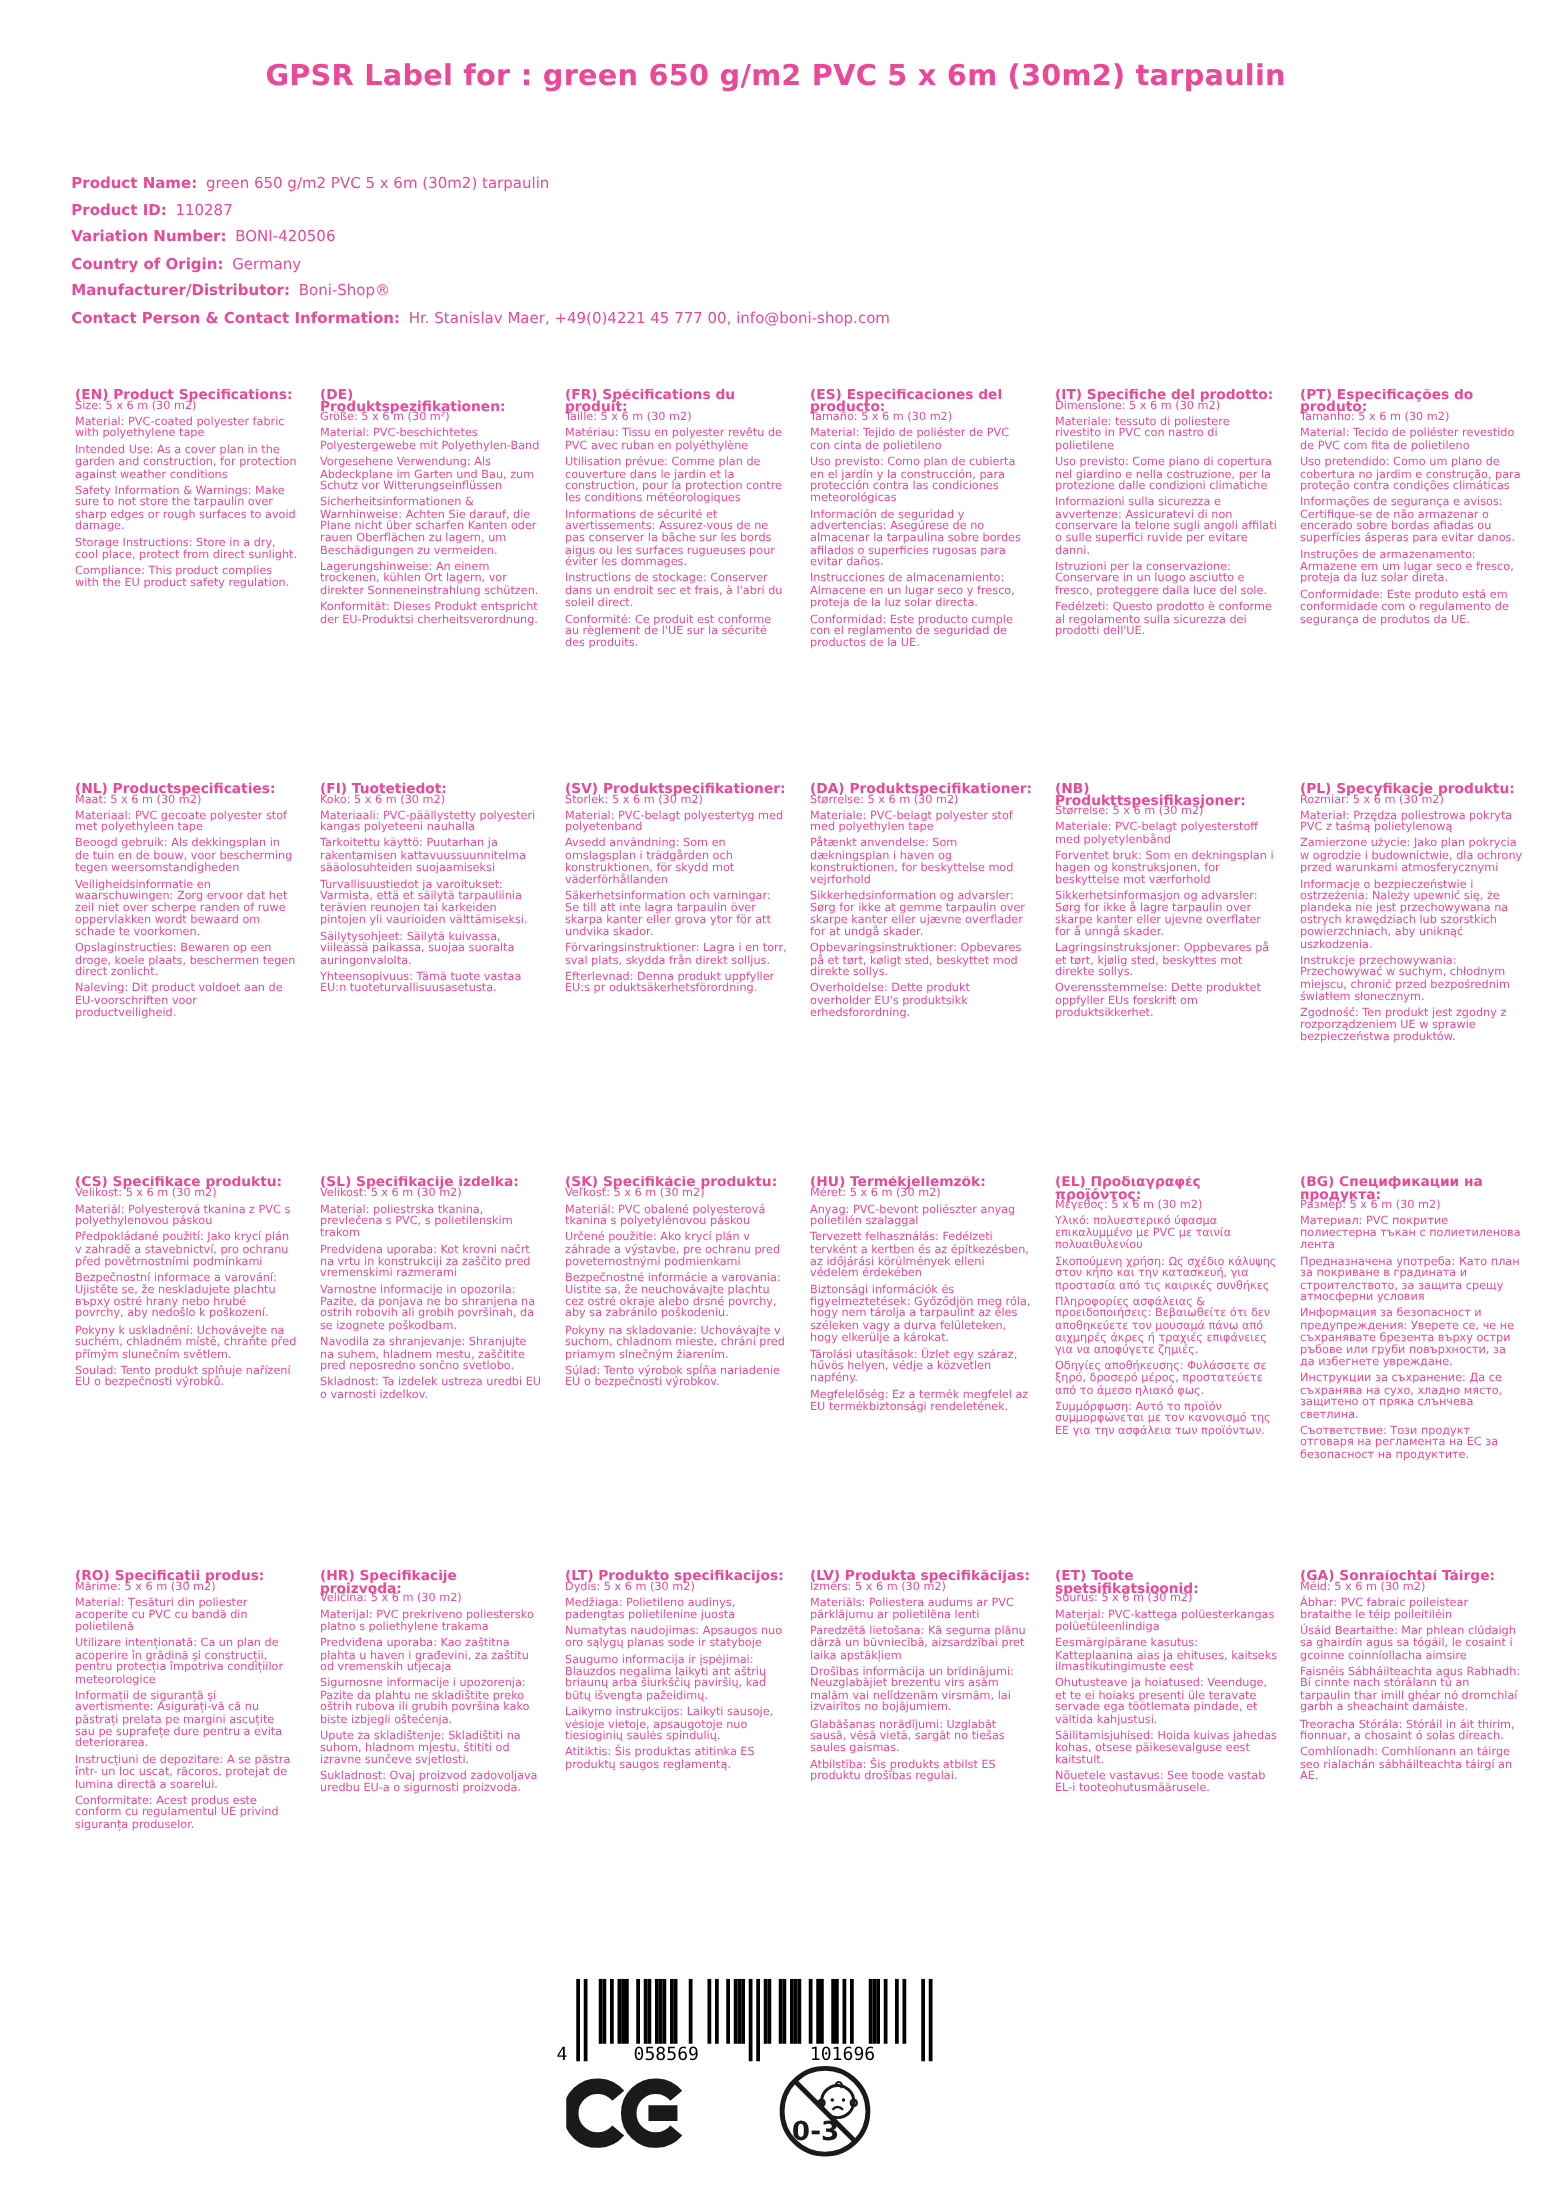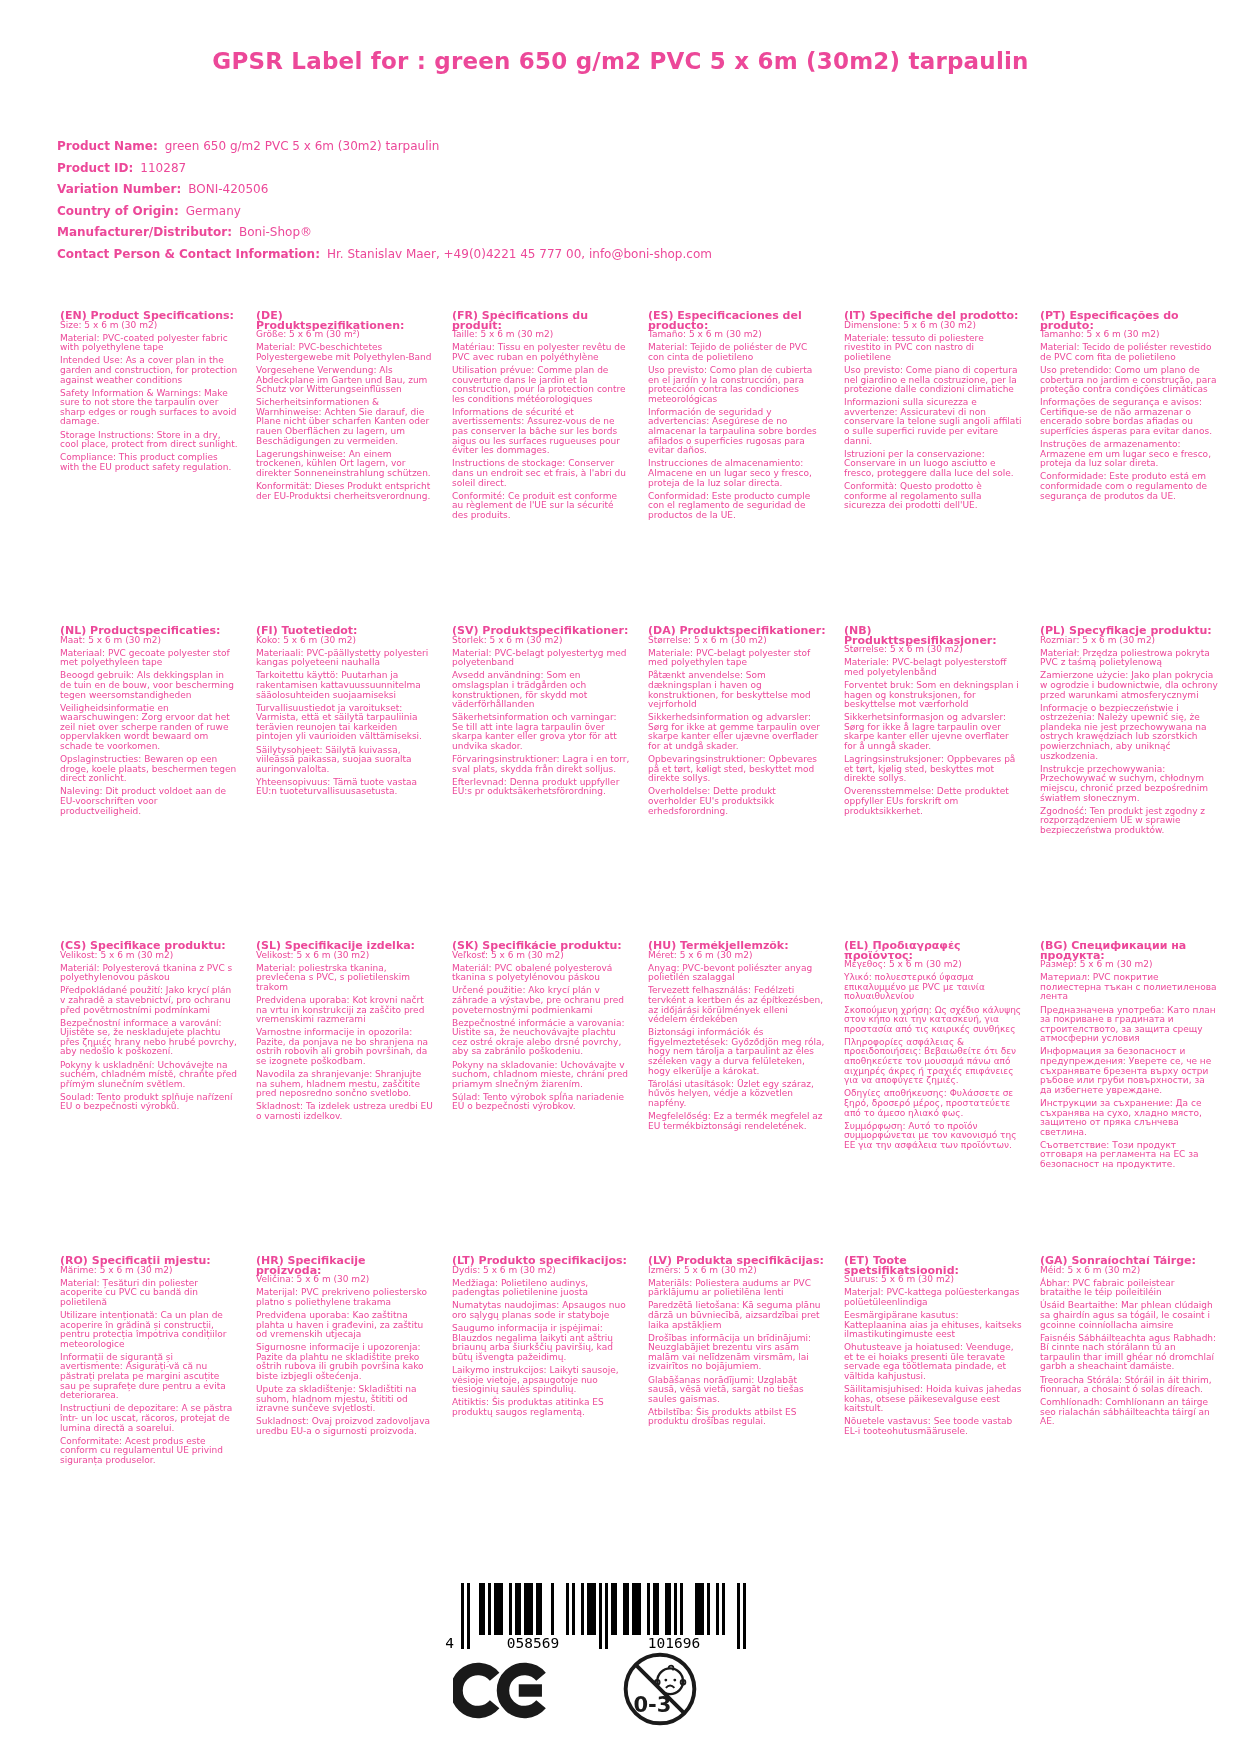--- a/index.html
+++ b/index.html
@@ -92,21 +92,21 @@
         <p class="lang-line">Instrucciones de almacenamiento: Almacene en un lugar seco y fresco, proteja de la luz solar directa.</p>
         <p class="lang-line">Conformidad: Este producto cumple con el reglamento de seguridad de productos de la UE.</p>
       </div>
       <div class="lang-block">
         <div class="lang-header">(IT) Specifiche del prodotto:</div>
         <p class="lang-line">Dimensione: 5 x 6 m (30 m2)</p>
         <p class="lang-line">Materiale: tessuto di poliestere rivestito in PVC con nastro di polietilene</p>
         <p class="lang-line">Uso previsto: Come piano di copertura nel giardino e nella costruzione, per la protezione dalle condizioni climatiche</p>
         <p class="lang-line">Informazioni sulla sicurezza e avvertenze: Assicuratevi di non conservare la telone sugli angoli affilati o sulle superfici ruvide per evitare danni.</p>
         <p class="lang-line">Istruzioni per la conservazione: Conservare in un luogo asciutto e fresco, proteggere dalla luce del sole.</p>
-        <p class="lang-line">Conformità: Questo prodotto è conforme al regolamento sulla sicurezza dei prodotti dell'UE.</p>
+        <p class="lang-line">Fedélzeti: Questo prodotto è conforme al regolamento sulla sicurezza dei prodotti dell'UE.</p>
       </div>
       <div class="lang-block">
         <div class="lang-header">(PT) Especificações do produto:</div>
         <p class="lang-line">Tamanho: 5 x 6 m (30 m2)</p>
         <p class="lang-line">Material: Tecido de poliéster revestido de PVC com fita de polietileno</p>
         <p class="lang-line">Uso pretendido: Como um plano de cobertura no jardim e construção, para proteção contra condições climáticas</p>
         <p class="lang-line">Informações de segurança e avisos: Certifique-se de não armazenar o encerado sobre bordas afiadas ou superfícies ásperas para evitar danos.</p>
         <p class="lang-line">Instruções de armazenamento: Armazene em um lugar seco e fresco, proteja da luz solar direta.</p>
         <p class="lang-line">Conformidade: Este produto está em conformidade com o regulamento de segurança de produtos da UE.</p>
       </div>
@@ -162,21 +162,21 @@
         <p class="lang-line">Zamierzone użycie: Jako plan pokrycia w ogrodzie i budownictwie, dla ochrony przed warunkami atmosferycznymi</p>
         <p class="lang-line">Informacje o bezpieczeństwie i ostrzeżenia: Należy upewnić się, że plandeka nie jest przechowywana na ostrych krawędziach lub szorstkich powierzchniach, aby uniknąć uszkodzenia.</p>
         <p class="lang-line">Instrukcje przechowywania: Przechowywać w suchym, chłodnym miejscu, chronić przed bezpośrednim światłem słonecznym.</p>
         <p class="lang-line">Zgodność: Ten produkt jest zgodny z rozporządzeniem UE w sprawie bezpieczeństwa produktów.</p>
       </div>
       <div class="lang-block">
         <div class="lang-header">(CS) Specifikace produktu:</div>
         <p class="lang-line">Velikost: 5 x 6 m (30 m2)</p>
         <p class="lang-line">Materiál: Polyesterová tkanina z PVC s polyethylenovou páskou</p>
         <p class="lang-line">Předpokládané použití: Jako krycí plán v zahradě a stavebnictví, pro ochranu před povětrnostními podmínkami</p>
-        <p class="lang-line">Bezpečnostní informace a varování: Ujistěte se, že neskladujete plachtu přes ζημιές hrany nebo hrubé povrchy, aby nedošlo k poškození.</p>
+        <p class="lang-line">Bezpečnostní informace a varování: Ujistěte se, že neskladujete plachtu върху ostré hrany nebo hrubé povrchy, aby nedošlo k poškození.</p>
         <p class="lang-line">Pokyny k uskladnění: Uchovávejte na suchém, chladném místě, chraňte před přímým slunečním světlem.</p>
         <p class="lang-line">Soulad: Tento produkt splňuje nařízení EU o bezpečnosti výrobků.</p>
       </div>
       <div class="lang-block">
         <div class="lang-header">(SL) Specifikacije izdelka:</div>
         <p class="lang-line">Velikost: 5 x 6 m (30 m2)</p>
         <p class="lang-line">Material: poliestrska tkanina, prevlečena s PVC, s polietilenskim trakom</p>
         <p class="lang-line">Predvidena uporaba: Kot krovni načrt na vrtu in konstrukciji za zaščito pred vremenskimi razmerami</p>
         <p class="lang-line">Varnostne informacije in opozorila: Pazite, da ponjava ne bo shranjena na ostrih robovih ali grobih površinah, da se izognete poškodbam.</p>
         <p class="lang-line">Navodila za shranjevanje: Shranjujte na suhem, hladnem mestu, zaščitite pred neposredno sončno svetlobo.</p>
@@ -212,21 +212,21 @@
       <div class="lang-block">
         <div class="lang-header">(BG) Спецификации на продукта:</div>
         <p class="lang-line">Размер: 5 x 6 m (30 m2)</p>
         <p class="lang-line">Материал: PVC покритие полиестерна тъкан с полиетиленова лента</p>
         <p class="lang-line">Предназначена употреба: Като план за покриване в градината и строителството, за защита срещу атмосферни условия</p>
         <p class="lang-line">Информация за безопасност и предупреждения: Уверете се, че не съхранявате брезента върху остри ръбове или груби повърхности, за да избегнете увреждане.</p>
         <p class="lang-line">Инструкции за съхранение: Да се съхранява на сухо, хладно място, защитено от пряка слънчева светлина.</p>
         <p class="lang-line">Съответствие: Този продукт отговаря на регламента на ЕС за безопасност на продуктите.</p>
       </div>
       <div class="lang-block">
-        <div class="lang-header">(RO) Specificații mjestu:</div>
+        <div class="lang-header">(RO) Specificații produs:</div>
         <p class="lang-line">Mărime: 5 x 6 m (30 m2)</p>
         <p class="lang-line">Material: Țesături din poliester acoperite cu PVC cu bandă din polietilenă</p>
         <p class="lang-line">Utilizare intenționată: Ca un plan de acoperire în grădină și construcții, pentru protecția împotriva condițiilor meteorologice</p>
         <p class="lang-line">Informații de siguranță și avertismente: Asigurați-vă că nu păstrați prelata pe margini ascuțite sau pe suprafețe dure pentru a evita deteriorarea.</p>
         <p class="lang-line">Instrucțiuni de depozitare: A se păstra într- un loc uscat, răcoros, protejat de lumina directă a soarelui.</p>
         <p class="lang-line">Conformitate: Acest produs este conform cu regulamentul UE privind siguranța produselor.</p>
       </div>
       <div class="lang-block">
         <div class="lang-header">(HR) Specifikacije proizvoda:</div>
         <p class="lang-line">Veličina: 5 x 6 m (30 m2)</p>

